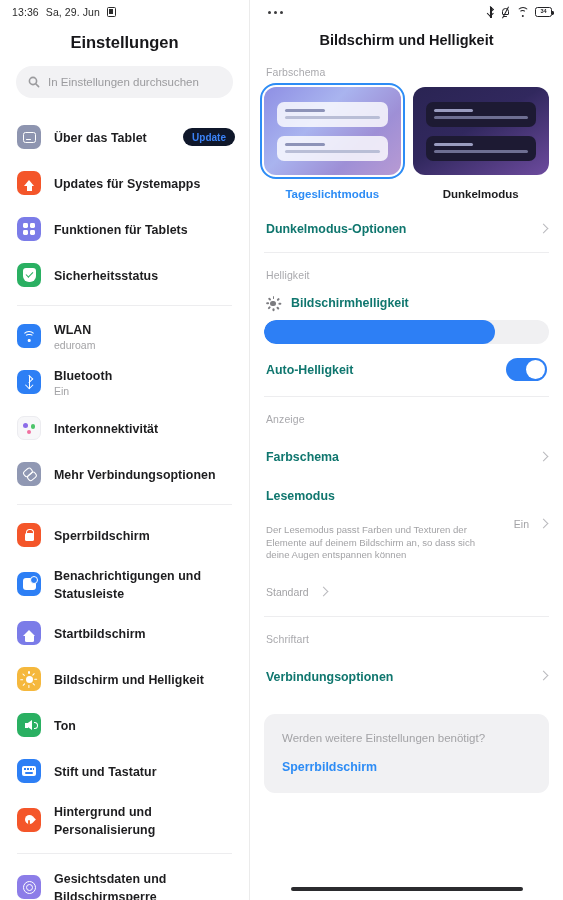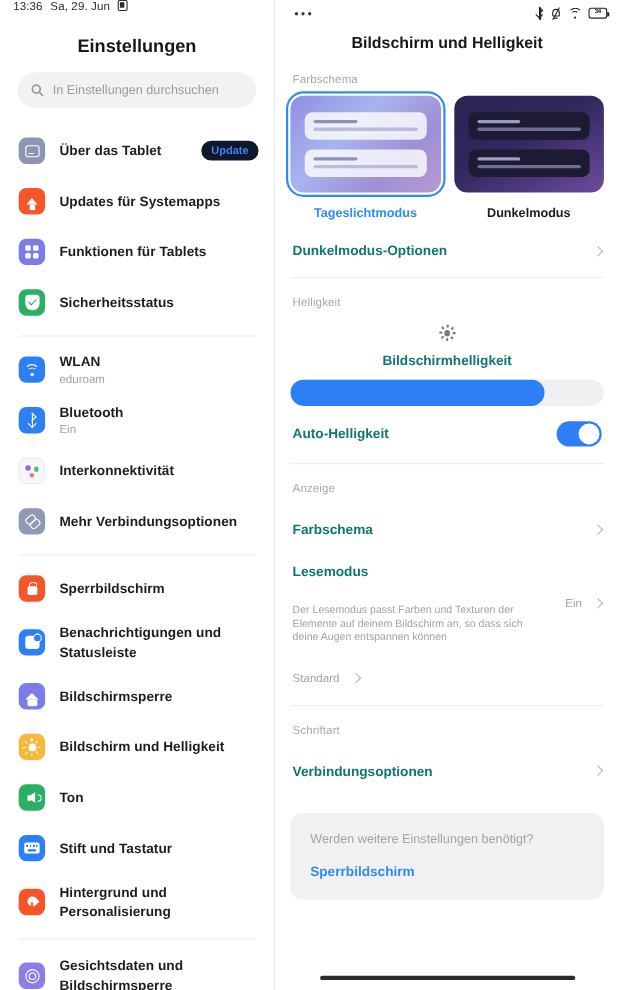--- a/index.html
+++ b/index.html
@@ -15,21 +15,21 @@
 
   
   .sidebar {
     width: 250px; height: 900px;
     background: #ffffff;
     position: relative;
     border-right: 1px solid #ebebeb;
     overflow: hidden;
   }
   .sb-status {
-    height: 24px; display: flex; align-items: flex-start;
+    height: 24px; display: flex; align-items: center;
     gap: 7px; padding-left: 12px;
     font-size: 10.5px; color: #2b2b2b; letter-spacing: .1px;
   }
   .sb-status .scr-icon {
     display: inline-flex; width: 9px; height: 10px;
     border: 1.4px solid #2b2b2b; border-radius: 1.5px;
     position: relative;
   }
   .sb-status .scr-icon::after {
     content: ""; position: absolute; left: 1.3px; top: 1.3px;
@@ -199,21 +199,21 @@
     display: flex; align-items: center; min-height: 44px;
     gap: 8px; padding: 8px 2px;
   }
   .row .r-main { flex: 1 1 auto; min-width: 0; }
   .r-title { font-size: 12.4px; font-weight: 700; color: #0f766e; line-height: 15px; }
   .r-desc { font-size: 9.6px; color: #a3a3a6; line-height: 12.5px; margin-top: 20px; max-width: 212px; }
   .r-value { font-size: 10.5px; color: #a3a3a6; flex: 0 0 auto; }
   .chev { width: 7px; height: 7px; border-right: 1.4px solid #b9b9bd; border-top: 1.4px solid #b9b9bd; transform: rotate(45deg); flex: 0 0 auto; margin-left: 3px; }
   .hr { height: 1px; background: #ededef; margin: 2px 0 0; }
 
-  .bright-head { display: flex; align-items: center; gap: 11px; padding: 6px 2px 9px; flex-direction: column; }
+  .bright-head { display: flex; align-items: center; gap: 11px; padding: 6px 2px 9px; }
   .sun-ico { width: 14px; height: 14px; position: relative; }
   .sun-ico .core { position: absolute; left: 4.4px; top: 4.4px; width: 5.2px; height: 5.2px; border-radius: 50%; background: #7c7c80; }
   .sun-ico i { position: absolute; left: 6.6px; top: -0.6px; width: 1.5px; height: 3px; background: #7c7c80; border-radius: 1px; transform-origin: 0.75px 7.6px; }
   .slider { height: 24px; border-radius: 12px; background: #f0f0f2; position: relative; overflow: hidden; }
   .slider .fill { position: absolute; left: 0; top: 0; bottom: 0; background: #2d7ff5; border-radius: 12px; }
 
   .toggle { width: 41px; height: 23px; border-radius: 12px; background: #2d7ff5; position: relative; flex: 0 0 auto; }
   .toggle .knob { position: absolute; width: 19px; height: 19px; border-radius: 50%; background: #fff; top: 2px; right: 2px; }
 
   .help-card {
@@ -341,21 +341,21 @@
       <div class="sb-item two-line">
         <span class="sb-ico" style="background:#2d7ff5">
             <span class="g-notif"></span>
           </span>
         <span class="sb-txt"><span class="sb-label">Benachrichtigungen und Statusleiste</span></span>
       </div>
       <div class="sb-item">
         <span class="sb-ico" style="background:#7b7ce8">
             <span class="g-home"></span>
           </span>
-        <span class="sb-txt"><span class="sb-label">Bildschirmsperre</span></span>
+        <span class="sb-txt"><span class="sb-label">Startbildschirm</span></span>
       </div>
       <div class="sb-item">
         <span class="sb-ico" style="background:#f5b83d">
           <span class="g-sun">
             <i style="transform:rotate(0deg)"></i>
               <i style="transform:rotate(45deg)"></i>
             <i style="transform:rotate(90deg)"></i>
               <i style="transform:rotate(135deg)"></i>
             <i style="transform:rotate(180deg)"></i>
               <i style="transform:rotate(225deg)"></i>

